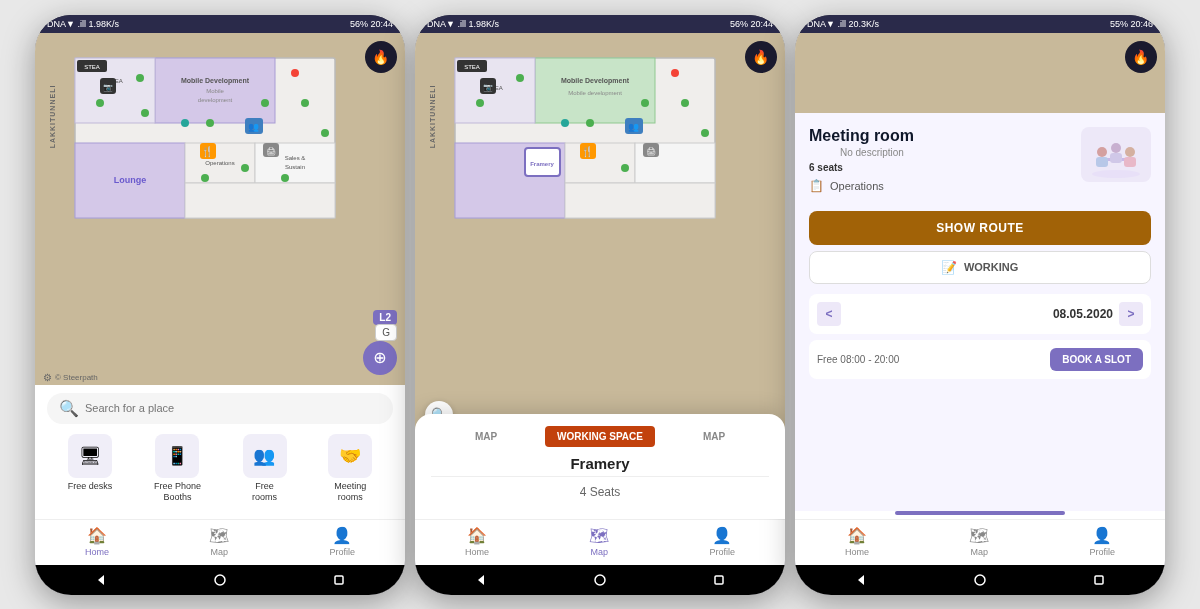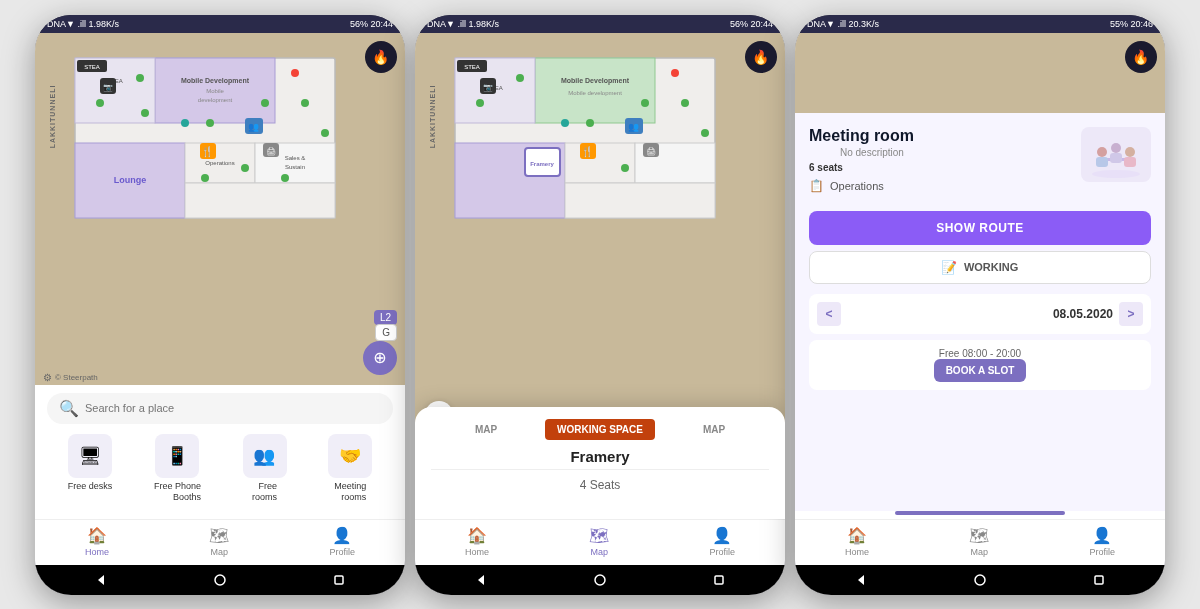--- a/index.html
+++ b/index.html
@@ -76,21 +76,21 @@
 
     .floor-badge {
       position: absolute;
       right: 8px;
       bottom: 60px;
       background: #7c6fc0;
       color: #fff;
       border-radius: 4px;
       padding: 2px 6px;
       font-size: 10px;
-      font-weight: normal;
+      font-weight: bold;
     }
 
     .floor-g {
       position: absolute;
       right: 8px;
       bottom: 44px;
       background: #fff;
       color: #555;
       border-radius: 4px;
       padding: 2px 6px;
@@ -171,21 +171,21 @@
       border-radius: 8px;
       display: flex;
       align-items: center;
       justify-content: center;
       font-size: 18px;
     }
 
     .quick-action-label {
       font-size: 9px;
       color: #333;
-      text-align: right;
+      text-align: center;
       line-height: 1.2;
     }
 
     
     .nav-bar {
       background: #fff;
       border-top: 1px solid #eee;
       display: flex;
       justify-content: space-around;
       padding: 6px 0 8px;
@@ -264,21 +264,21 @@
       font-weight: 700;
       color: #222;
       margin-bottom: 4px;
       text-align: center;
     }
 
     .popup-seats {
       font-size: 12px;
       color: #666;
       text-align: center;
-      margin-bottom: 15px;
+      margin-bottom: 8px;
     }
 
     .popup-divider {
       height: 1px;
       background: #eee;
       margin-bottom: 8px;
     }
 
     
     .detail-panel {
@@ -329,21 +329,21 @@
       height: 55px;
       background: #ede8f8;
       border-radius: 8px;
       display: flex;
       align-items: center;
       justify-content: center;
       font-size: 24px;
     }
 
     .show-route-btn {
-      background: #8b5cf6;
+      background: #a16207;
       color: #fff;
       border: none;
       border-radius: 8px;
       padding: 10px 16px;
       font-size: 12px;
       font-weight: 700;
       letter-spacing: 0.5px;
       width: 100%;
       margin-top: 10px;
       cursor: pointer;
@@ -400,21 +400,20 @@
     }
 
     .booking-info {
       margin-top: 6px;
       display: flex;
       justify-content: space-between;
       align-items: center;
       background: #fff;
       border-radius: 8px;
       padding: 8px;
-      flex-direction: column;
     }
 
     .booking-free {
       font-size: 10px;
       color: #666;
     }
 
     .book-slot-btn {
       background: #7c6fc0;
       color: #fff;

